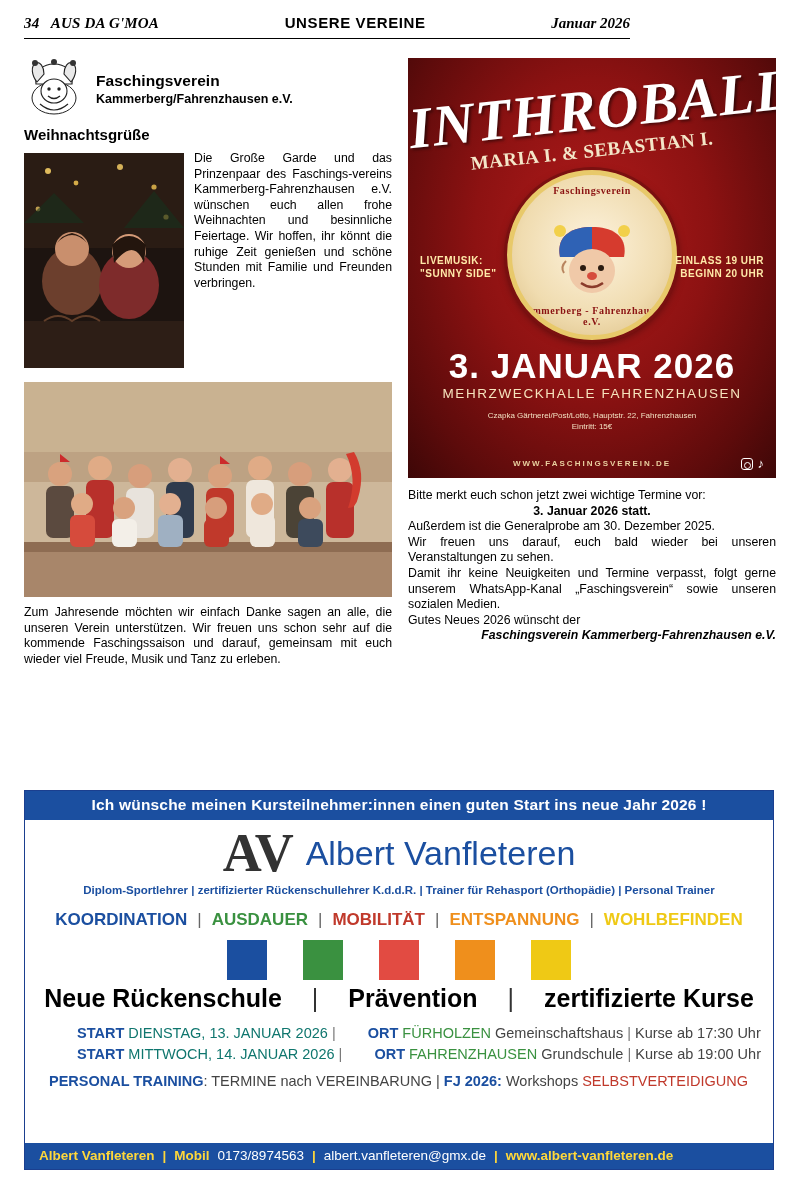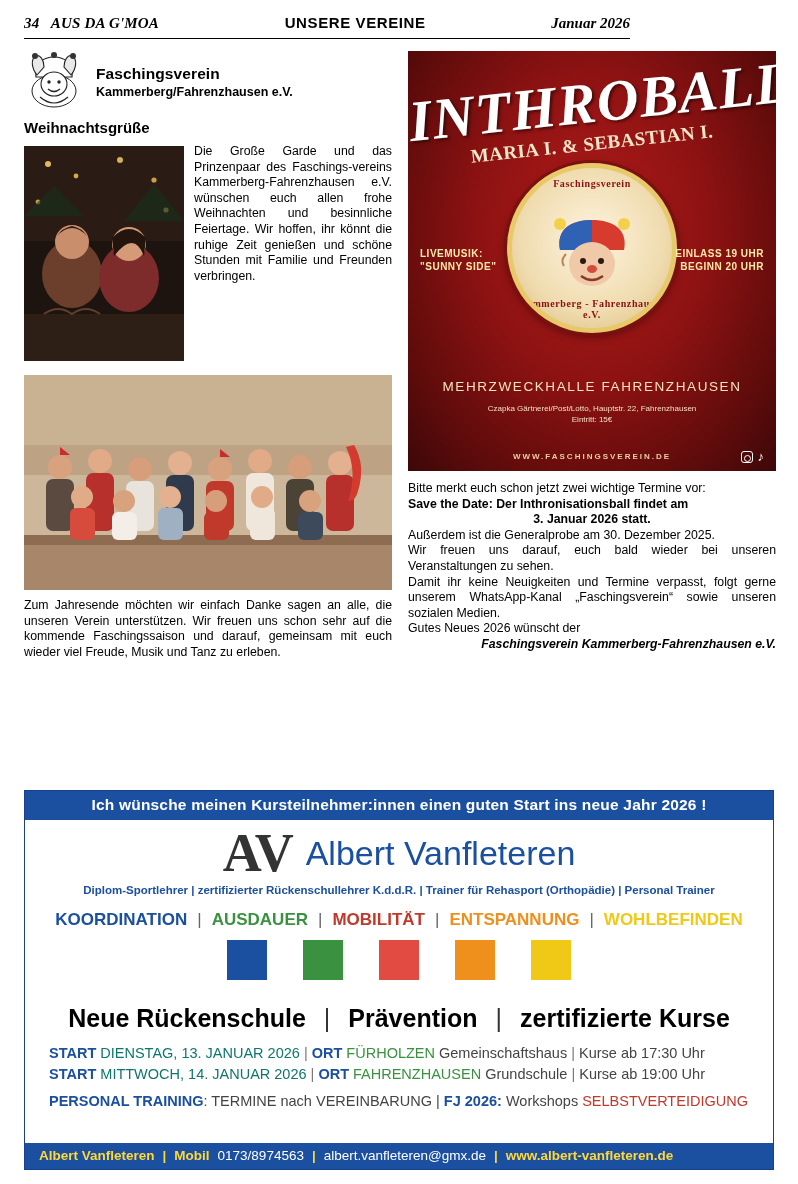--- a/index.html
+++ b/index.html
@@ -48,21 +48,21 @@
   }
   .rule {
     border-bottom: 1.6px solid #000;
     margin-top: 2px;
   }
 
   
   .columns {
     display: flex;
     gap: 16px;
-    margin-top: 12px;
+    margin-top: 19px;
   }
   .col-left { width: 368px; }
   .col-right { width: 368px; }
 
   
   .club-head {
     display: flex;
     align-items: flex-start;
     gap: 12px;
     margin-bottom: 10px;
@@ -340,33 +340,33 @@
     display: flex;
     justify-content: center;
     gap: 36px;
     margin-top: 10px;
   }
   .swatch { width: 40px; height: 40px; }
   .ad-headline {
     display: flex;
     justify-content: center;
     align-items: flex-end;
-    gap: 18px;
-    margin-top: 24px;
+    gap: 30px;
+    margin-top: 4px;
     font-size: 25px;
     font-weight: bold;
   }
   .ad-headline .bar { color: #333; font-weight: normal; }
   .ad-lines {
     margin-top: 10px;
     font-size: 14.5px;
     line-height: 21px;
     padding-left: 24px;
   }
-  .ad-lines .lbl { color: #1b4fa0; font-weight: bold; }
+  .ad-lines .lbl { color: #1b4fa0; font-weight: bold; margin-left: 28px; }
   .ad-lines .red { color: #0f766e; }
   .ad-lines .green { color: #3a9140; }
   .ad-lines .grey { color: #444; }
   .ad-lines .bar { color: #777; }
   .ad-personal {
     padding-left: 24px;
     margin-top: 8px;
     font-size: 14.5px;
   }
   .ad-personal .lbl { color: #1b4fa0; font-weight: bold; }
@@ -533,36 +533,36 @@
 
         <div class="live-left">
           <div>LIVEMUSIK:</div>
           <div>"SUNNY SIDE"</div>
         </div>
         <div class="live-right">
           <div>EINLASS 19 UHR</div>
           <div>BEGINN 20 UHR</div>
         </div>
 
+        <div class="bigdate">3. JANUAR 2026</div>
         <div class="venue">MEHRZWECKHALLE FAHRENZHAUSEN</div>
         <div class="smallinfo">
           <div>Czapka Gärtnerei/Post/Lotto, Hauptstr. 22, Fahrenzhausen</div>
           <div>Eintritt: 15€</div>
         </div>
         <div class="weburl">WWW.FASCHINGSVEREIN.DE</div>
         <div class="socials">
           <div class="sq-icon"></div>
           <div class="tiktok-icon">♪</div>
         </div>
       </div>
 
       <div class="right-text">
         <p>Bitte merkt euch schon jetzt zwei wichtige Termine vor:</p>
         <p class="bold-center">
-          <span>Save the Date: Der  Inthronisationsball  findet  am</span>
           <span class="center-line">3. Januar 2026 statt.</span>
         </p>
         <p>Außerdem ist die Generalprobe am 30. Dezember 2025.</p>
         <p>Wir freuen uns darauf, euch bald wieder bei unseren Veranstaltungen zu sehen.</p>
         <p>Damit ihr keine Neuigkeiten und Termine verpasst, folgt gerne unserem WhatsApp-Kanal „Faschingsverein“ sowie unseren sozialen Medien.</p>
         <p>Gutes Neues 2026 wünscht der</p>
         <p class="italic-right">Faschingsverein Kammerberg-Fahrenzhausen e.V.</p>
       </div>
     </div>
   </div>

